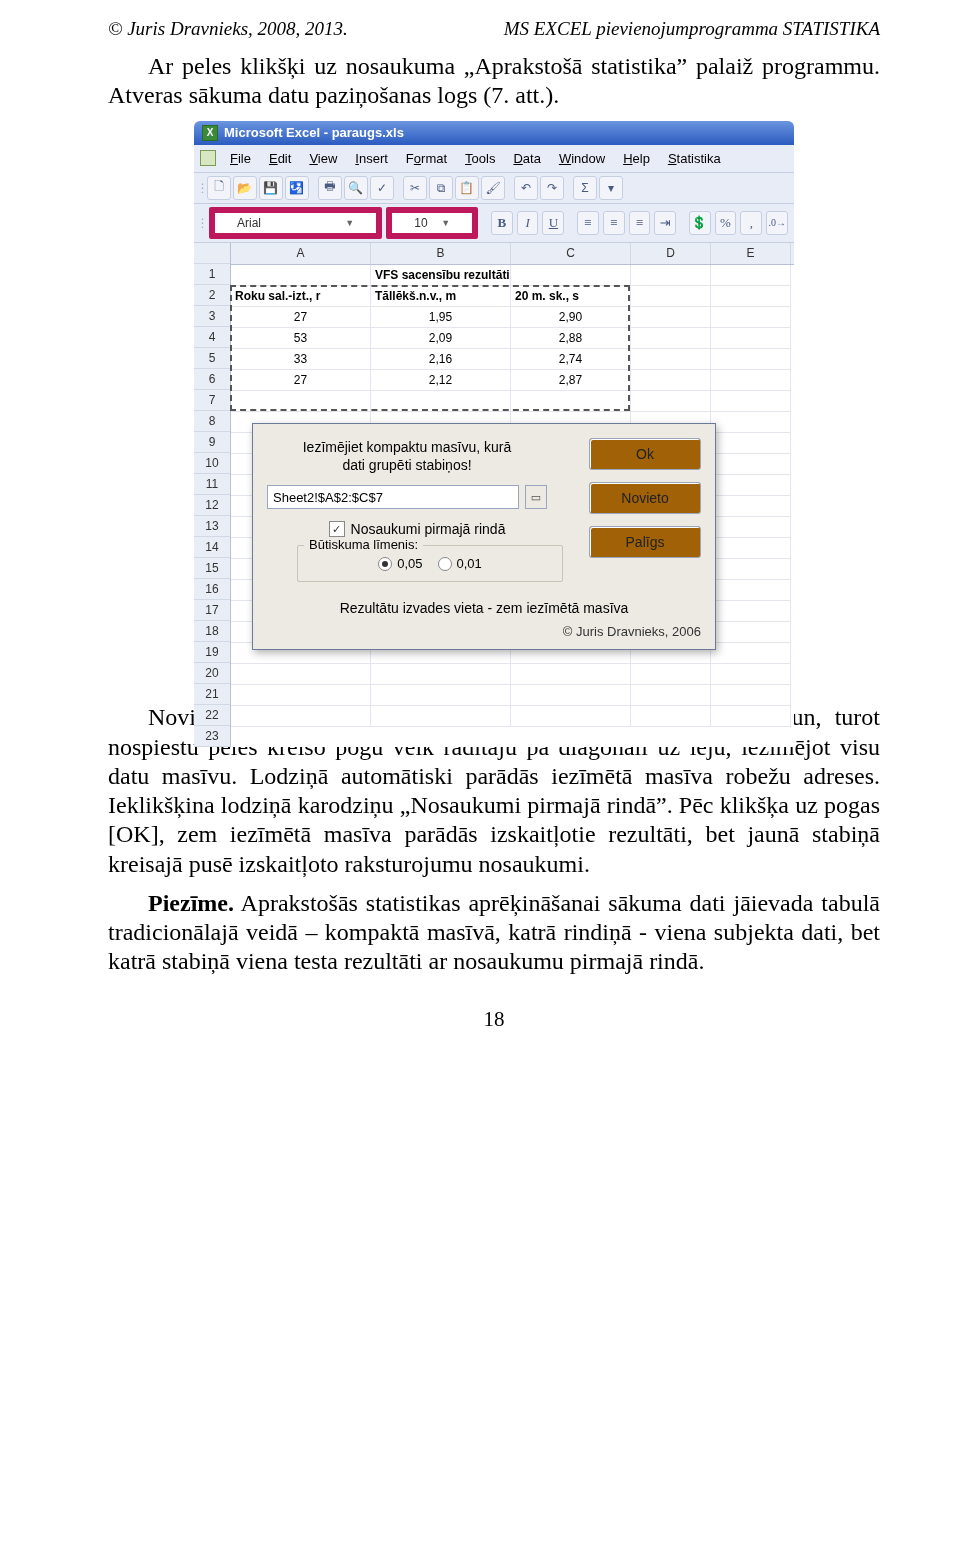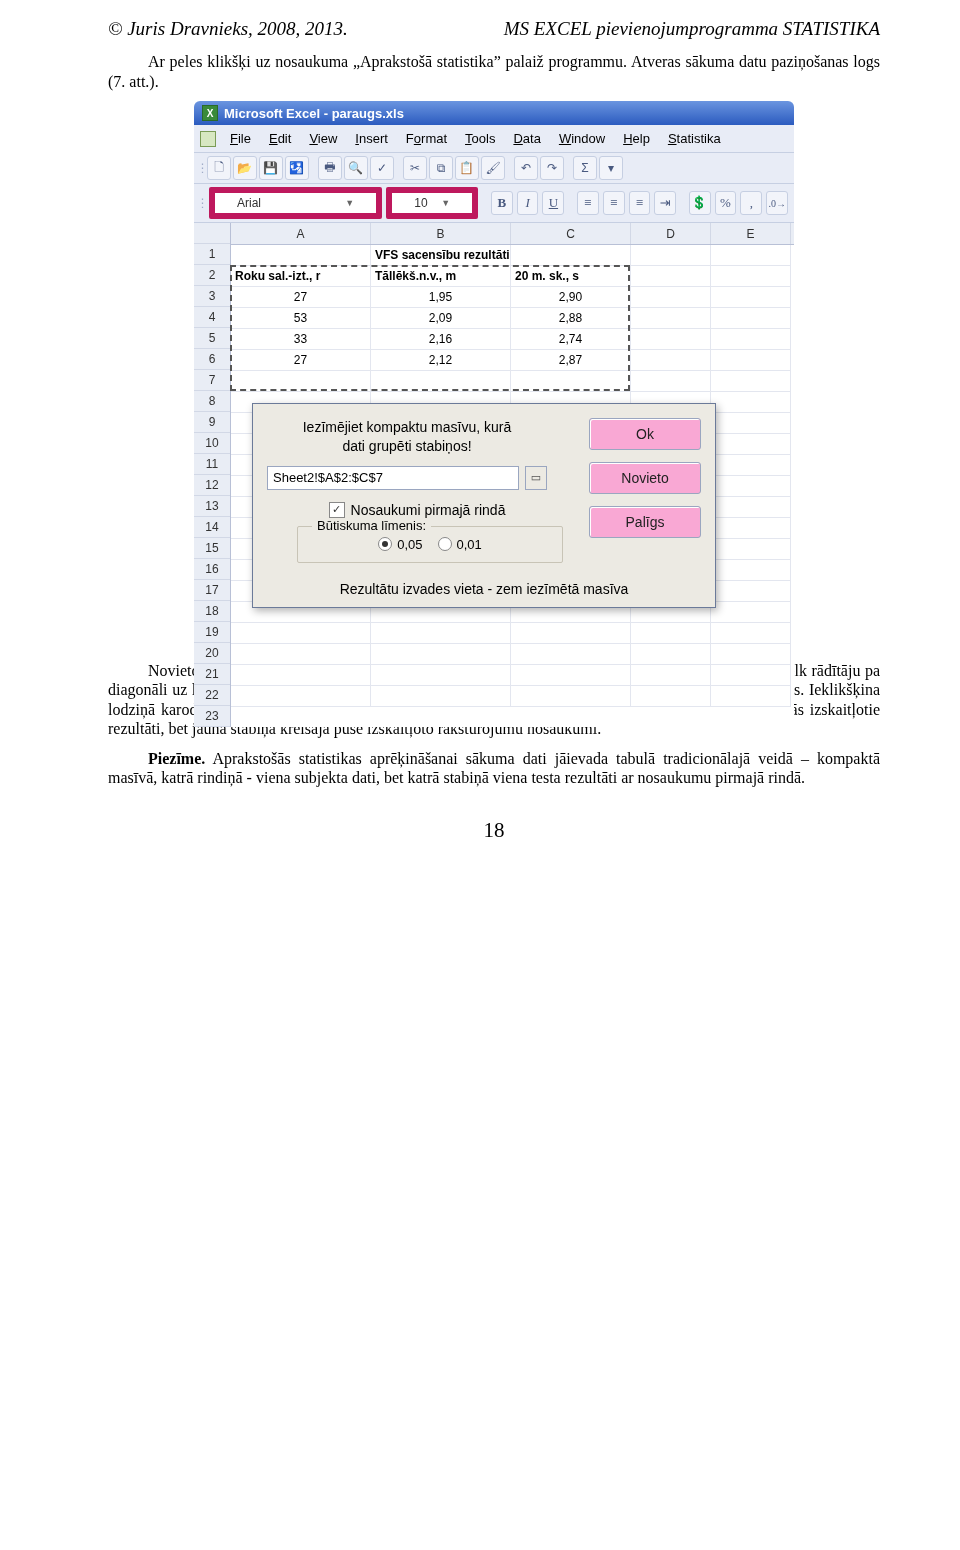--- a/index.html
+++ b/index.html
@@ -17,21 +17,21 @@
     box-sizing: border-box;
   }
   .header-row {
     display: flex;
     justify-content: space-between;
     font-style: italic;
     font-size: 19px;
     margin-bottom: 12px;
   }
   .body-text {
-    font-size: 16px;
+    font-size: 24px;
     line-height: 1.22;
     text-align: justify;
     margin: 0 0 10px 0;
   }
   .first-indent {
     text-indent: 40px;
   }
   .caption {
     font-size: 21px;
     text-align: center;
@@ -241,40 +241,40 @@
   .chk{
     width:14px;height:14px;border:1px solid #888;background:#fff;
     display:flex;align-items:center;justify-content:center;font-size:11px;color:#333;
   }
   .group{
     margin-top:8px;margin-left:30px;width:240px;
     border:1px solid #c8c4b6;border-radius:2px;padding:10px 12px 10px 12px;
     position:relative;
   }
   .group-label{
-    position:absolute;top:-9px;left:14px;background:#eceae3;padding:0 5px;font-size:13px;
+    position:absolute;top:-9px;left:6px;background:#eceae3;padding:0 5px;font-size:13px;
   }
   .radios{display:flex;gap:15px;justify-content:center;}
   .radio{display:flex;align-items:center;gap:5px;}
   .rdot{
     width:12px;height:12px;border:1px solid #888;border-radius:50%;background:#fff;
     display:flex;align-items:center;justify-content:center;
   }
   .rdot.sel::after{content:"";width:6px;height:6px;background:#333;border-radius:50%;}
   .dlg-note{
     margin-top:18px;text-align:center;font-size:14px;width:100%;
   }
   .dlg-copy{
     margin-top:8px;text-align:right;font-size:13px;color:#333;
   }
   .dlg-buttons{
     position:absolute;right:14px;top:14px;display:flex;flex-direction:column;gap:12px;
   }
   .dlg-btn{
-    width:110px;height:30px;background:#f9a8d4;border:1px solid #9aa6c0;
+    width:110px;height:30px;background:#a16207;border:1px solid #9aa6c0;
     border-radius:3px;display:flex;align-items:center;justify-content:center;
     font-size:14px;color:#222;
     box-shadow:inset 1px 1px 0 #fff;
   }
 </style>
 </head>
 <body>
 
 <div class="page">
   <div class="header-row">
@@ -570,20 +570,21 @@
               <div class="rdot sel"></div>
               <span>0,05</span>
             </div>
             <div class="radio">
               <div class="rdot"></div>
               <span>0,01</span>
             </div>
           </div>
         </div>
         <div class="dlg-note">Rezultātu izvades vieta - zem iezīmētā masīva</div>
+        <div class="dlg-copy">© Juris Dravnieks, 2006</div>
       </div>
     </div>
   </div>
 
   <p class="caption">7. att.&nbsp;&nbsp;&nbsp;&nbsp;Sākuma datu paziņošana</p>
 
   <p class="body-text first-indent">Novieto peles rādītāju uz kreisā datu stabiņa augšējās šūnas un, turot nospiestu peles kreiso pogu velk rādītāju pa diagonāli uz leju, iezīmējot visu datu masīvu. Lodziņā automātiski parādās iezīmētā masīva robežu adreses. Ieklikšķina lodziņā karodziņu „Nosaukumi pirmajā rindā”. Pēc klikšķa uz pogas [OK], zem iezīmētā masīva parādās izskaitļotie rezultāti, bet jaunā stabiņā kreisajā pusē izskaitļoto raksturojumu nosaukumi.</p>
 
   <p class="body-text first-indent">
     <strong>Piezīme.</strong><span> Aprakstošās statistikas aprēķināšanai sākuma dati jāievada tabulā tradicionālajā veidā – kompaktā masīvā, katrā rindiņā - viena subjekta dati, bet katrā stabiņā viena testa rezultāti ar nosaukumu pirmajā rindā.</span>

